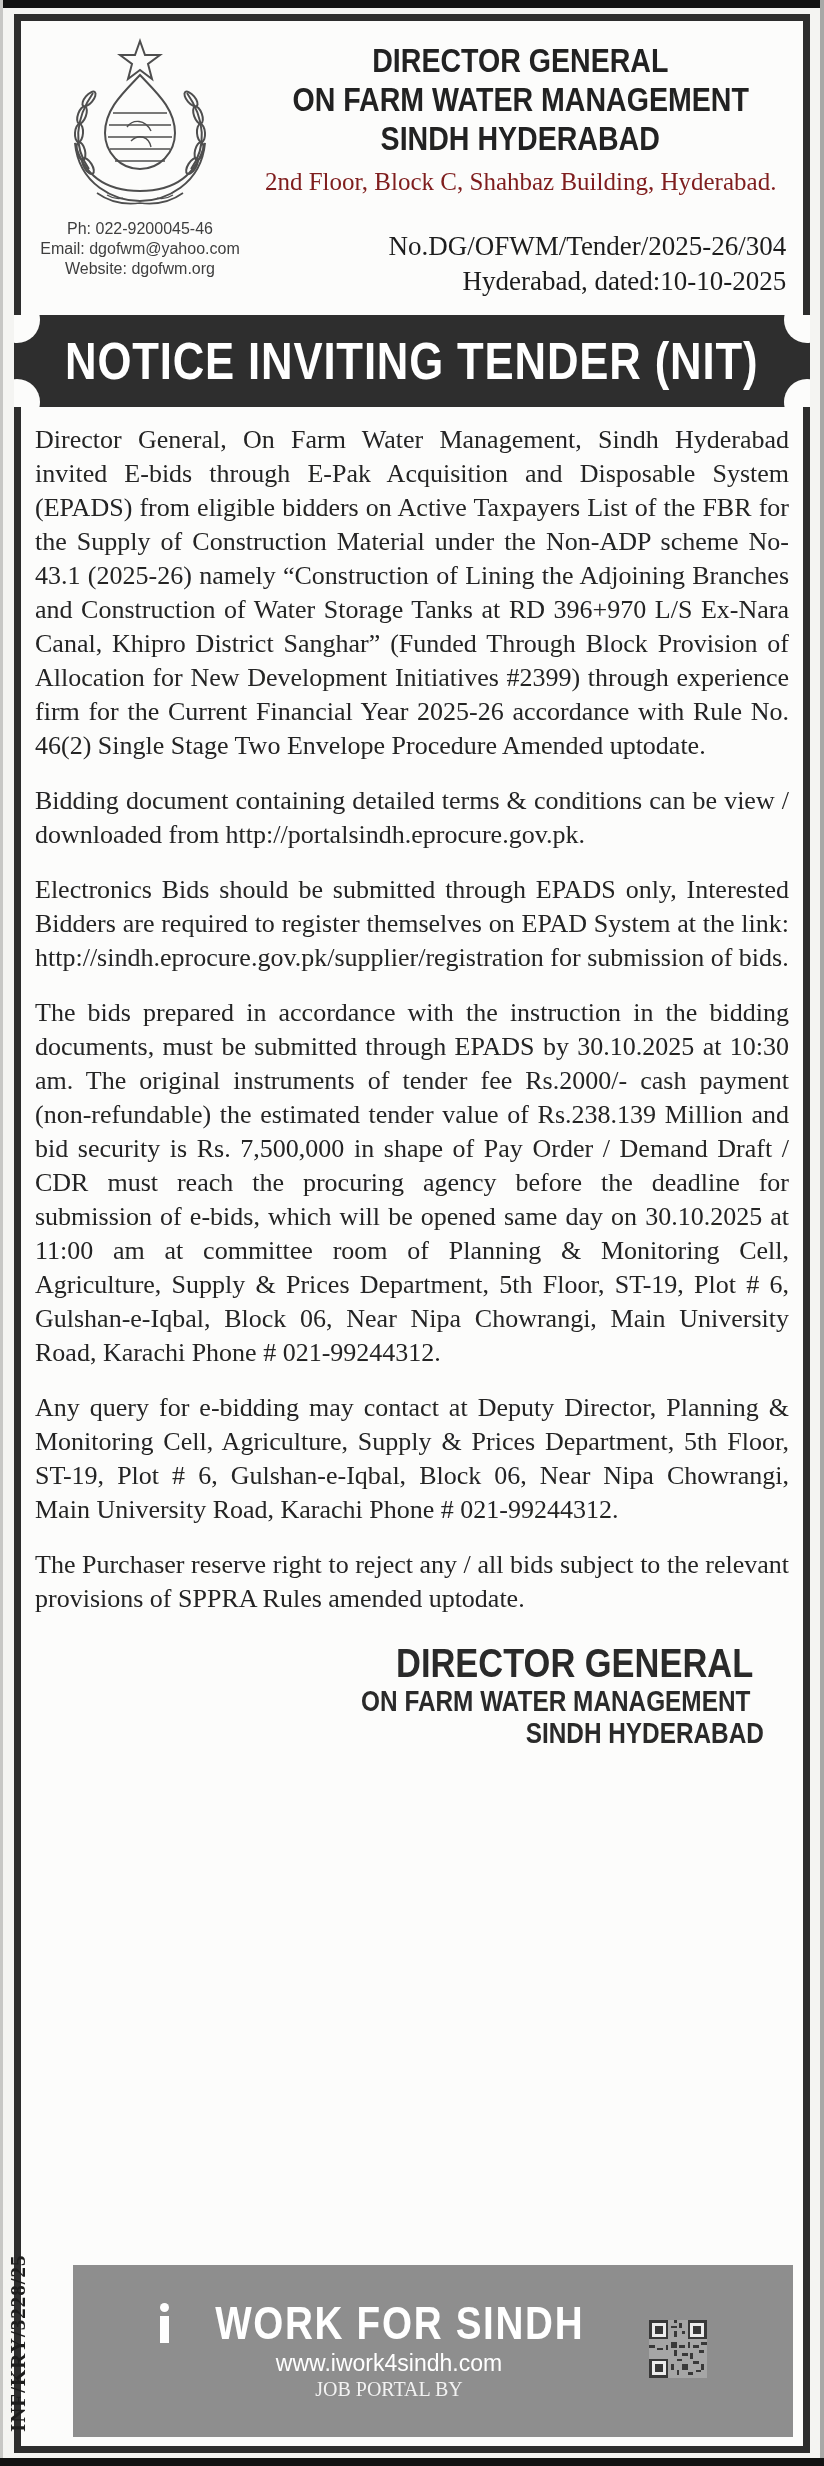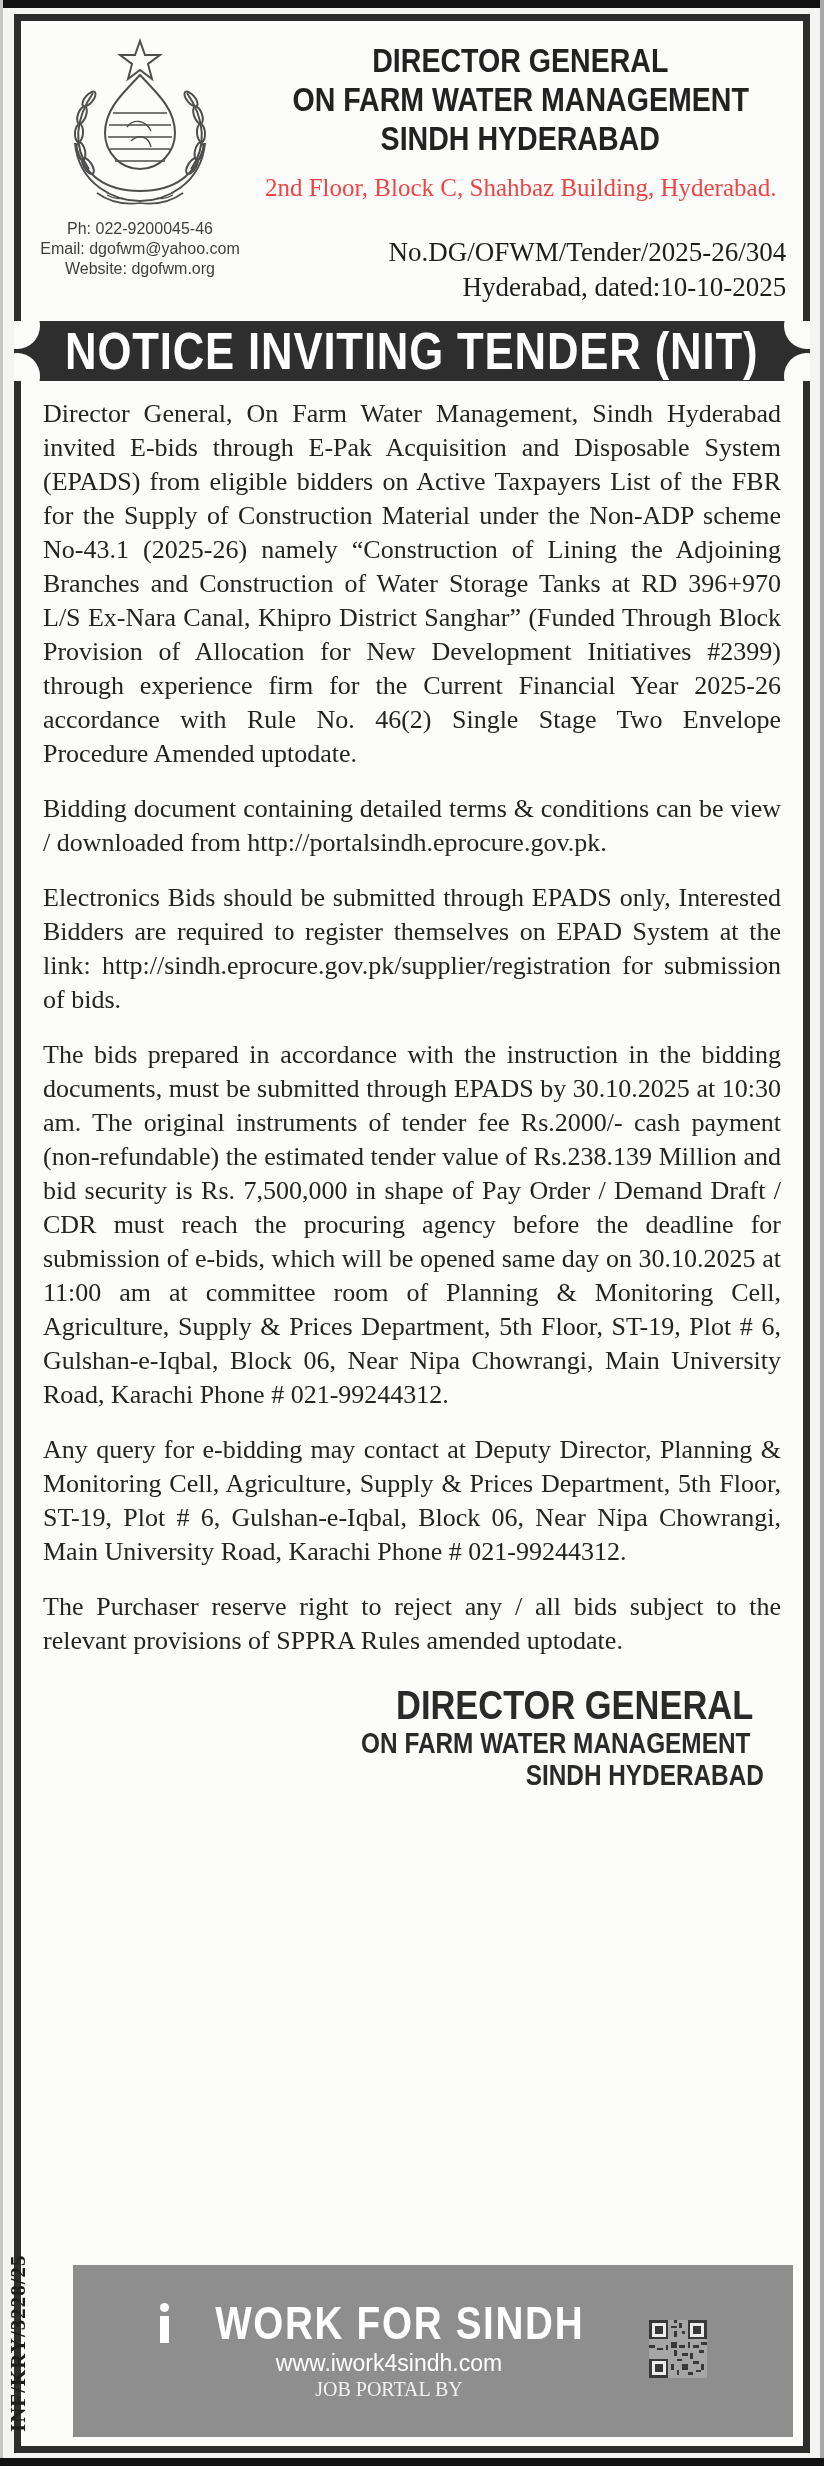--- a/index.html
+++ b/index.html
@@ -18,34 +18,34 @@
   
   .hdr { display:flex; padding:12px 12px 0 10px; }
   .logo-col { width:218px; flex:none; text-align:center; }
   .logo-col svg { display:block; margin:2px auto 6px auto; }
   .contact { font-family:"Liberation Sans", sans-serif; font-size:16px; line-height:20px;
              color:#3e3e3e; }
   .title-col { flex:1; text-align:center; padding-top:8px; }
   .cond { display:inline-block; transform:scaleX(0.84); transform-origin:center;
           font-family:"Liberation Sans", sans-serif; font-weight:800; white-space:nowrap; }
   .org-line { font-size:34px; line-height:39px; color:#222; }
-  .addr { font-size:25px; color:#ef4444; margin-top:16px; }
+  .addr { font-size:25px; color:#7f1d1d; margin-top:10px; }
   .refblock { text-align:right; margin-top:33px; padding-right:6px;
               font-size:27px; line-height:35px; color:#1d1d1d; }
 
   
-  .nit { position:relative; margin:16px -7px 0 -7px; height:60px; background:#2e2e2e;
+  .nit { position:relative; margin:16px -7px 0 -7px; height:92px; background:#2e2e2e;
          overflow:hidden; display:flex; align-items:center; justify-content:center; }
   .nit .txt { color:#ffffff; font-size:52px; letter-spacing:1px; }
   .notch { position:absolute; width:46px; height:46px; border-radius:50%; background:#fcfcfb; }
   .notch.tl { left:-20px; top:-18px; }  .notch.bl { left:-20px; bottom:-18px; }
   .notch.tr { right:-20px; top:-18px; } .notch.br { right:-20px; bottom:-18px; }
 
   
-  .bodytext { padding:0 22px; margin-top:16px; font-size:26px; line-height:34px;
+  .bodytext { padding:0 14px; margin-top:16px; font-size:26px; line-height:34px;
               text-align:justify; color:#242424; }
   .bodytext p { margin:0 0 21px 0; }
 
   
   .signoff { text-align:right; padding-right:16px; margin-top:4px; color:#2a2a2a; }
   .signoff .l1 { font-size:41px; line-height:44px; }
   .signoff .l2 { font-size:29px; line-height:32px; }
   .signoff .l3 { font-size:29px; line-height:32px; }
 
   

